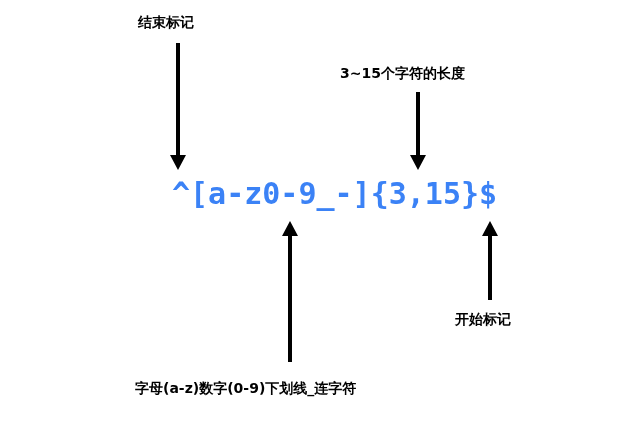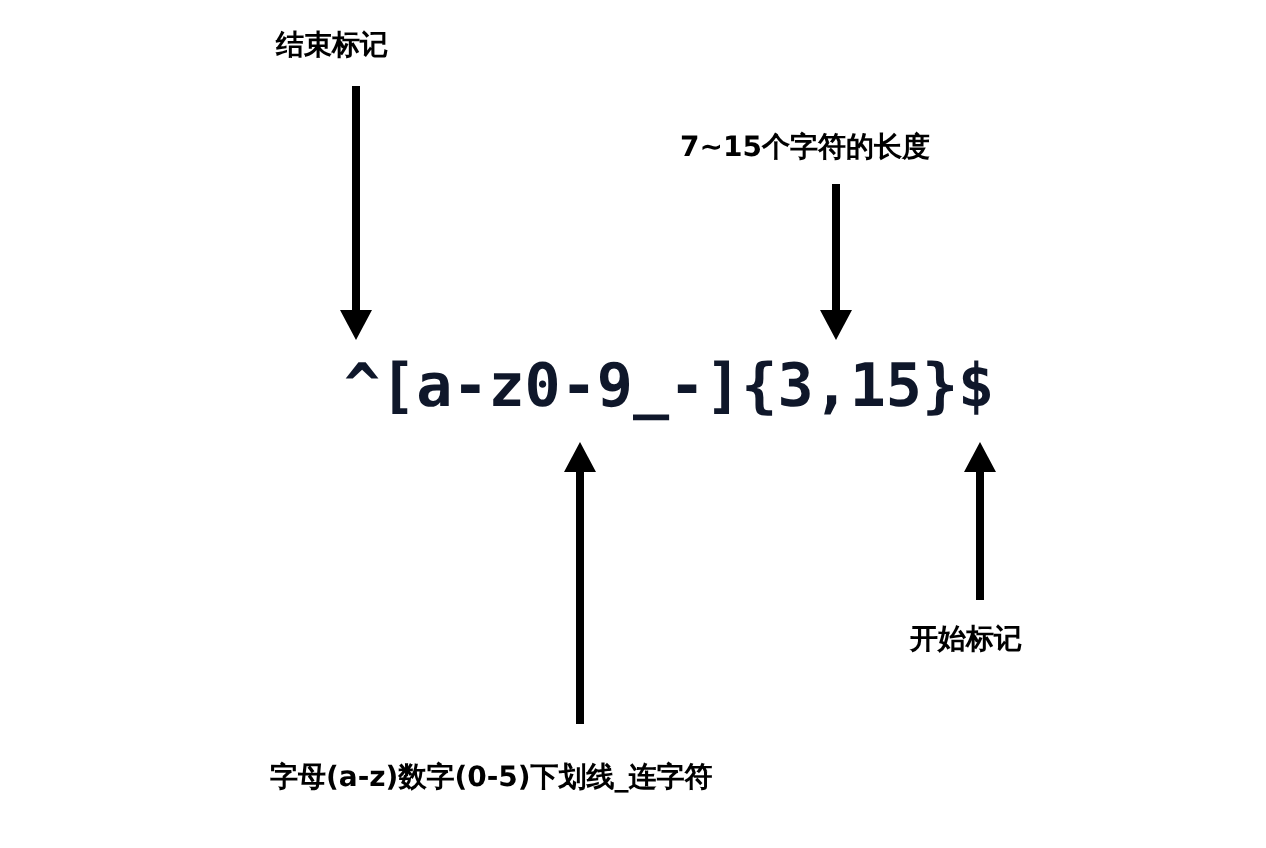--- a/index.html
+++ b/index.html
@@ -1,28 +1,28 @@
 <!DOCTYPE html>
 <html><head>
   <meta charset="utf-8">
   <style>
     html, body { margin: 0; padding: 0; }
     body { width: 633px; height: 424px; background: #ffffff; position: relative; overflow: hidden; font-family: "DejaVu Sans", sans-serif; }
     .label { position: absolute; font-weight: bold; font-size: 14px; color: #000; white-space: nowrap; }
-    .regex { position: absolute; left: 172px; top: 176px; font-family: "DejaVu Sans Mono", "Liberation Mono", monospace; font-weight: bold; font-size: 30px; color: #0f172a; letter-spacing: 0px; white-space: nowrap; }
+    .regex { position: absolute; left: 172px; top: 176px; font-family: "DejaVu Sans Mono", "Liberation Mono", monospace; font-weight: bold; font-size: 30px; color: #3b82f6; letter-spacing: 0px; white-space: nowrap; }
     svg.arrows { position: absolute; left: 0; top: 0; }
   </style>
 </head>
 <body>
 
 <div class="label" style="left:138px; top:14px;">结束标记</div>
-<div class="label" style="left:340px; top:65px;">7~15个字符的长度</div>
+<div class="label" style="left:340px; top:65px;">3~15个字符的长度</div>
 <div class="regex">^[a-z0-9_-]{3,15}$</div>
 <div class="label" style="left:455px; top:311px;">开始标记</div>
-<div class="label" style="left:135px; top:380px;">字母(a-z)数字(0-5)下划线_连字符</div>
+<div class="label" style="left:135px; top:380px;">字母(a-z)数字(0-9)下划线_连字符</div>
 
 <svg class="arrows" width="633" height="424">
   <g>
     <line x1="178" y1="43" x2="178" y2="158" stroke="#000" stroke-width="4"></line>
     <polygon points="170,155 186,155 178,170" fill="#000"></polygon>
   </g>
   <g>
     <line x1="418" y1="92" x2="418" y2="158" stroke="#000" stroke-width="4"></line>
     <polygon points="410,155 426,155 418,170" fill="#000"></polygon>
   </g>

